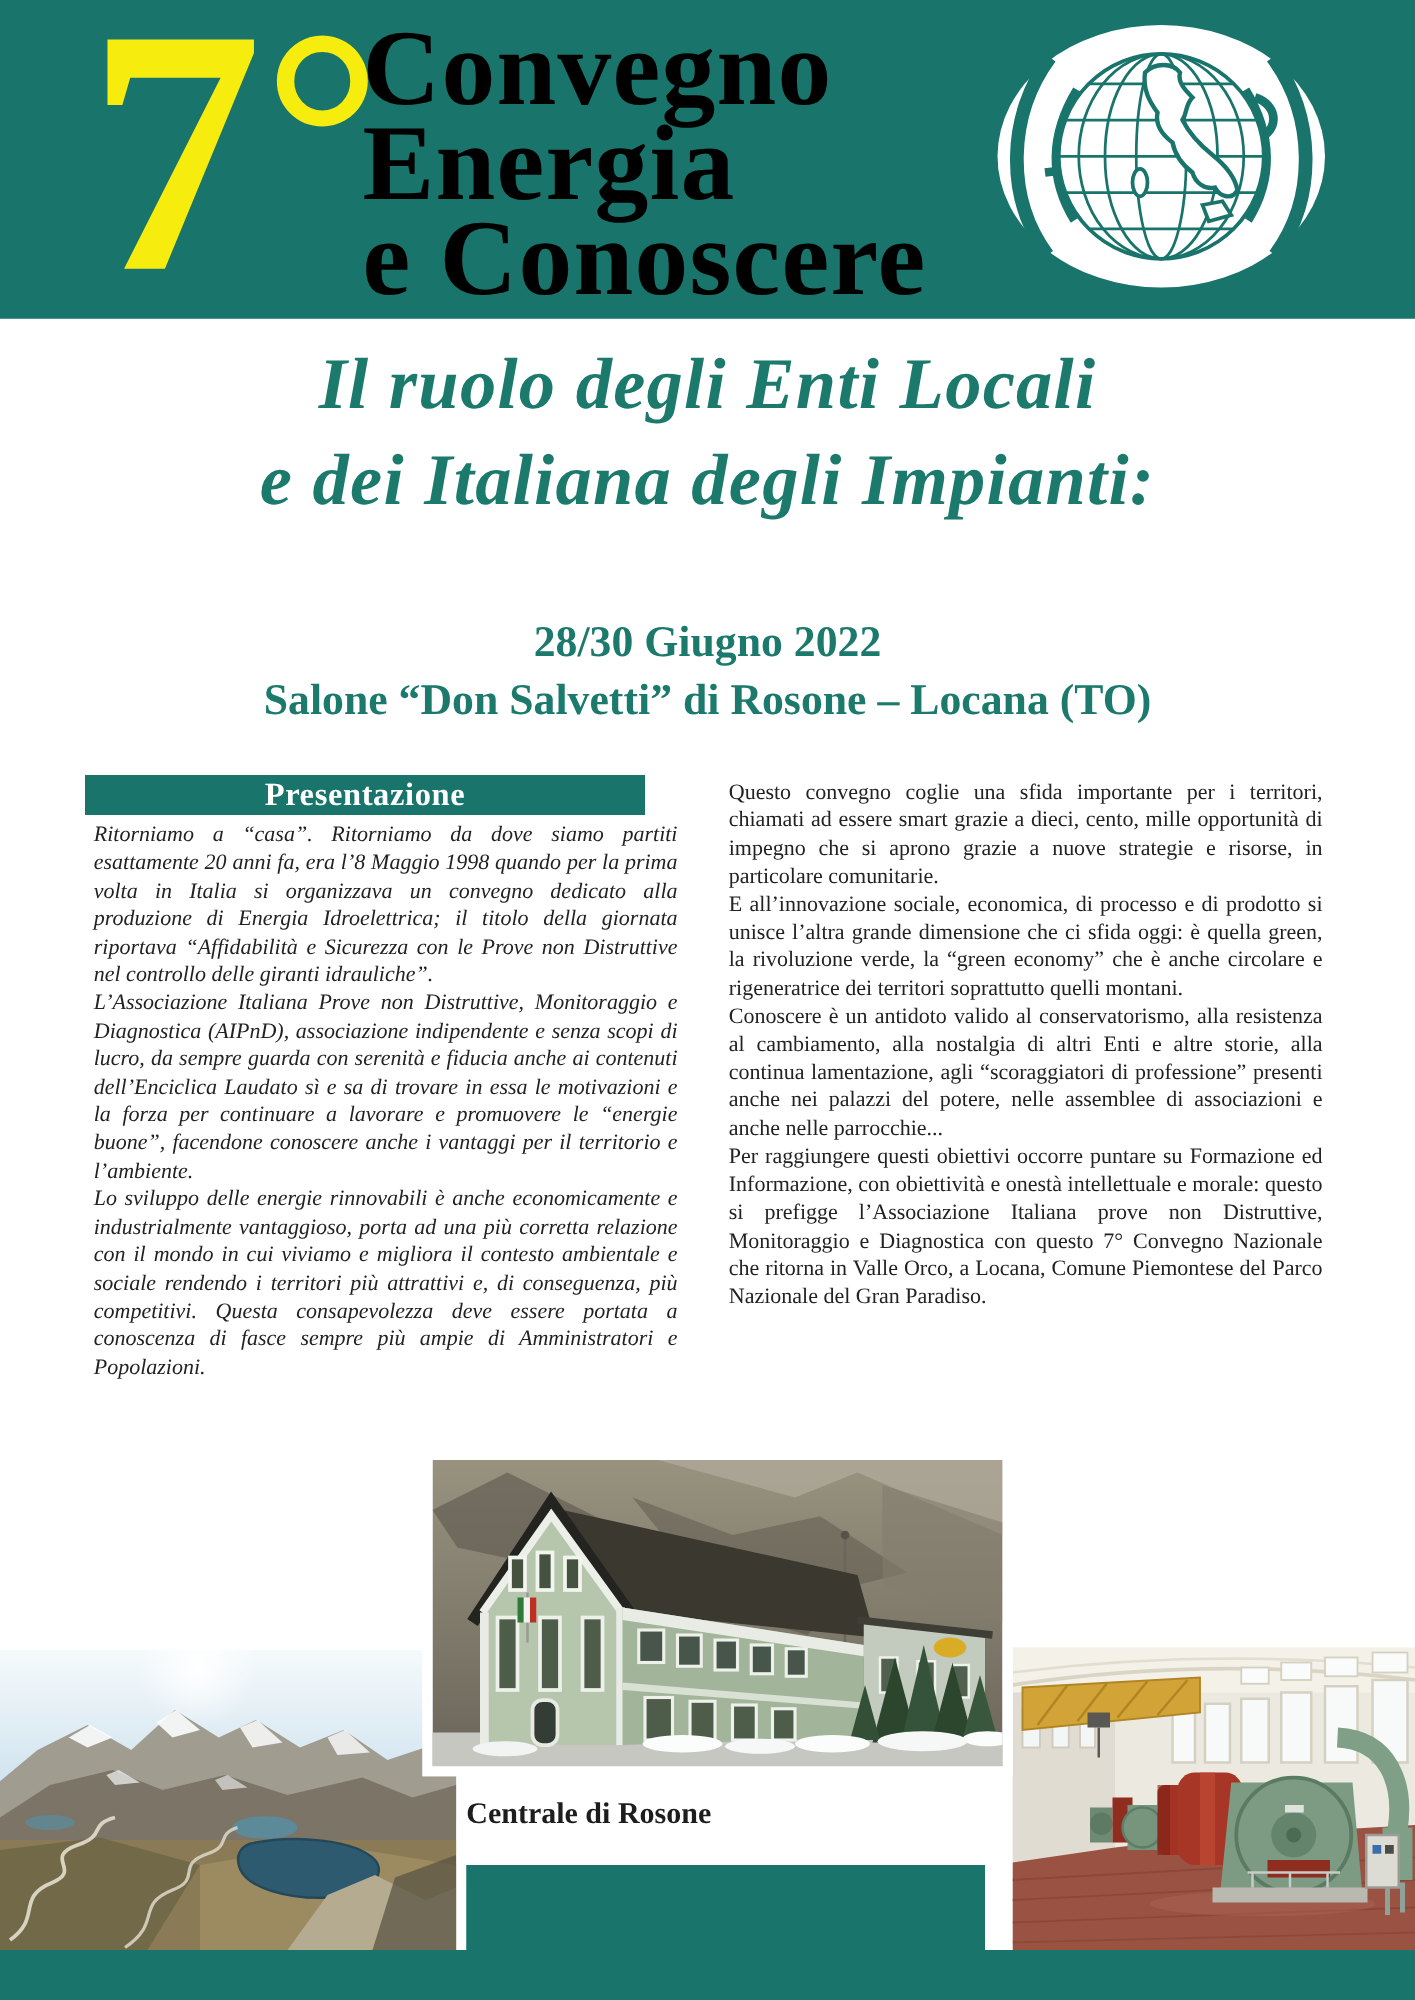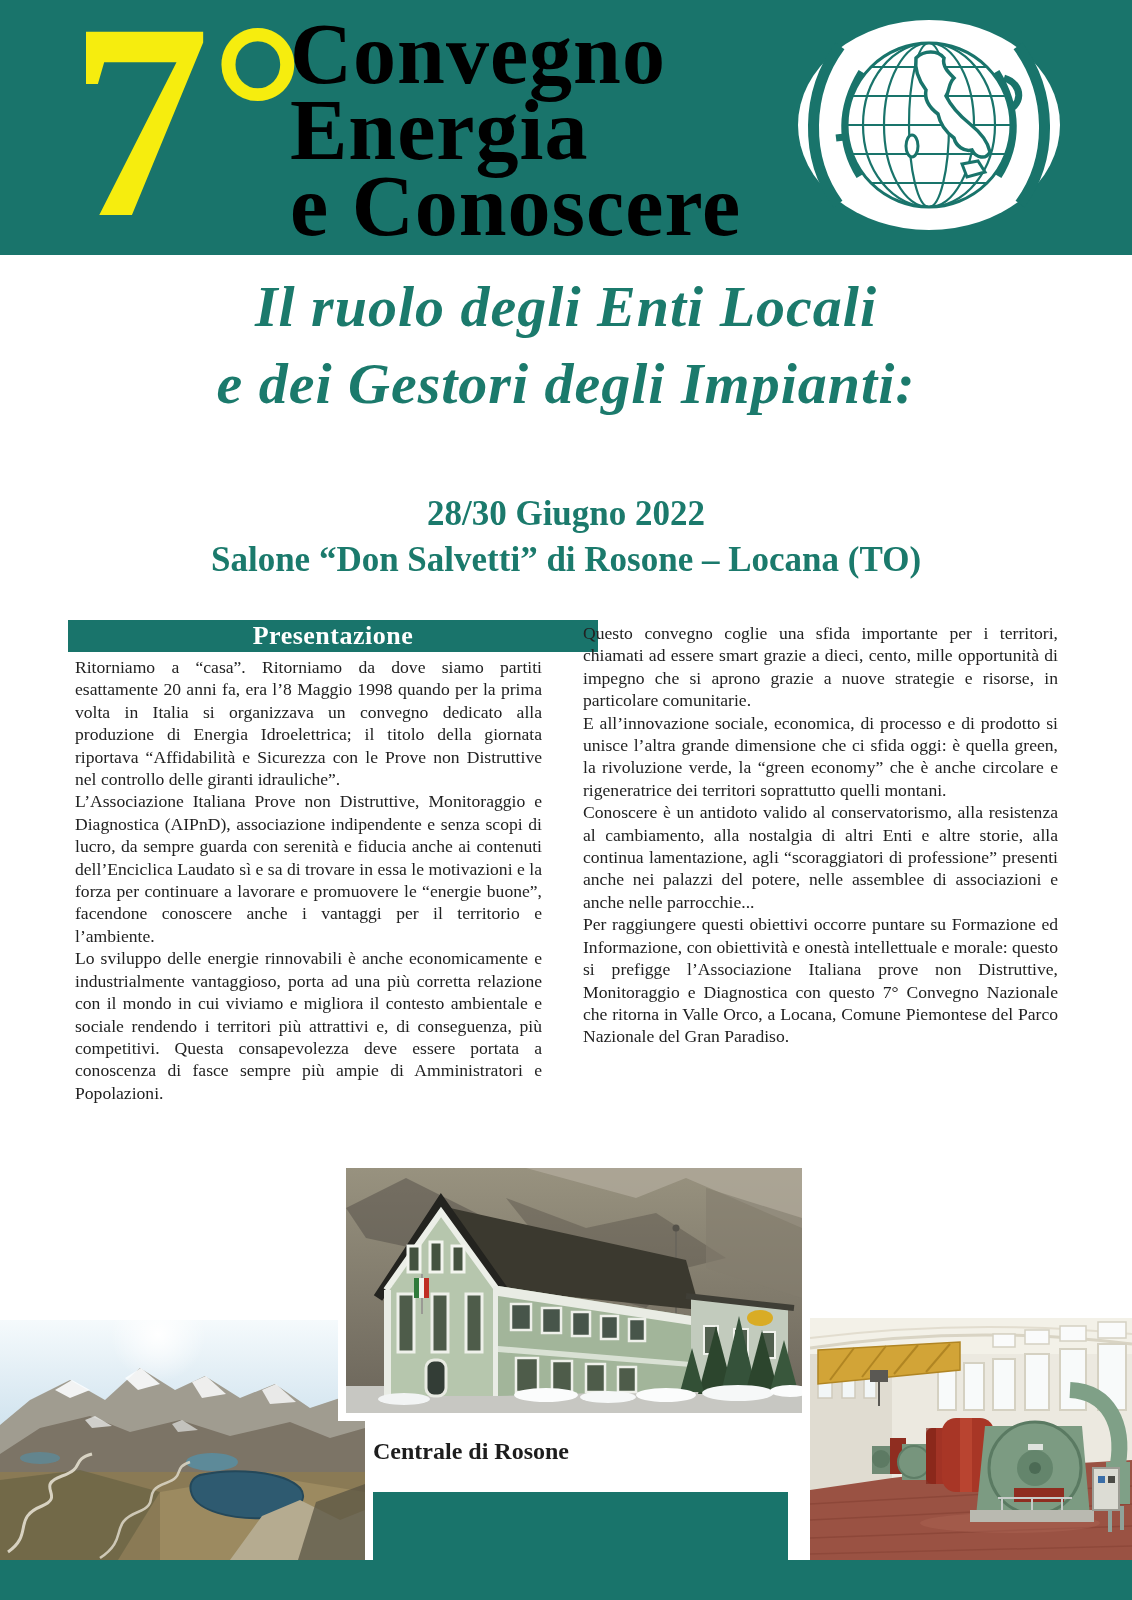--- a/index.html
+++ b/index.html
@@ -17,25 +17,25 @@
 
   
   .main-title{position:absolute;left:0;right:0;top:268px;text-align:center;color:#1B7A6C;
               font-weight:bold;font-style:italic;font-size:58px;line-height:77px;letter-spacing:1px;}
   .event-date{position:absolute;left:0;right:0;top:494px;text-align:center;color:#1B7A6C;
               font-weight:bold;font-size:35px;line-height:40px;}
   .event-venue{position:absolute;left:0;right:0;top:538px;text-align:center;color:#1B7A6C;
                font-weight:bold;font-size:35px;line-height:44px;}
 
   
-  .pres-bar{position:absolute;left:68px;top:620px;width:530px;height:32px;background:#19746B;
+  .pres-bar{position:absolute;left:68px;top:620px;width:448px;height:32px;background:#19746B;
             color:#ffffff;font-weight:bold;font-size:26px;line-height:32px;text-align:center;letter-spacing:.5px;}
   .col{position:absolute;font-size:17.6px;line-height:22.4px;text-align:justify;color:#222222;}
   .col p{margin:0;}
-  .col-left{left:75px;top:656px;width:467px;}
+  .col-left{left:75px;top:656px;width:467px;font-style:italic;}
   .col-right{left:583px;top:622px;width:475px;}
 
   
   .caption-band{position:absolute;left:373px;top:1492px;width:415px;height:108px;background:#19746B;}
   .bottom-band{position:absolute;left:0;top:1560px;width:1132px;height:40px;background:#19746B;}
   .photo-mountain{position:absolute;left:0;top:1320px;width:365px;height:240px;z-index:1;}
   .photo-plant{position:absolute;left:338px;top:1160px;width:456px;height:245px;background:#ffffff;
                border:8px solid #ffffff;z-index:2;}
   .photo-turbine{position:absolute;left:810px;top:1318px;width:322px;height:242px;z-index:1;}
   .plant-caption{position:absolute;left:373px;top:1438px;width:415px;text-align:left;z-index:2;
@@ -76,21 +76,21 @@
                C156,92 164,100 174,108 C184,116 192,126 194,136 C190,144 180,142 176,134
                C168,136 160,130 158,122 C150,116 144,108 142,98 C134,92 128,84 130,74
                C124,66 118,56 120,42 Z" fill="#ffffff" stroke="#19746B" stroke-width="3.5"></path>
       <path d="M166,148 l16,-3 7,11 -18,5 z" fill="#ffffff" stroke="#19746B" stroke-width="3"></path>
       <ellipse cx="116" cy="130" rx="6" ry="11" fill="#ffffff" stroke="#19746B" stroke-width="3"></ellipse>
     </svg>
   </div>
 
   <div class="main-title">
     <div>Il ruolo degli Enti Locali</div>
-    <div>e dei Gestori degli Impianti:</div>
+    <div>e dei Italiana degli Impianti:</div>
   </div>
   <div class="event-date">28/30 Giugno 2022</div>
   <div class="event-venue">Salone “Don Salvetti” di Rosone – Locana (TO)</div>
 
   <div class="pres-bar">Presentazione</div>
 
   <div class="col col-left">
     <p>Ritorniamo a “casa”.  Ritorniamo  da dove siamo partiti esattamente 20 anni fa, era l’8 Maggio 1998 quando per la prima volta in Italia si organizzava un convegno dedicato alla produzione di Energia Idroelettrica; il titolo della giornata riportava “Affidabilità e Sicurezza con le Prove non Distruttive nel controllo delle giranti idrauliche”.</p>
     <p>L’Associazione Italiana Prove non Distruttive, Monitoraggio e Diagnostica (AIPnD), associazione indipendente e senza scopi di lucro, da sempre  guarda con serenità e fiducia anche ai contenuti dell’Enciclica Laudato sì  e sa di  trovare in essa le motivazioni e la forza per continuare a lavorare e promuovere le “energie buone”, facendone conoscere anche  i vantaggi per il territorio e l’ambiente.</p>
     <p>Lo sviluppo delle energie rinnovabili è anche economicamente e industrialmente vantaggioso, porta ad una più corretta relazione con il mondo in cui viviamo e migliora il contesto ambientale e sociale rendendo i territori più attrattivi e, di conseguenza, più competitivi. Questa consapevolezza deve essere portata a conoscenza di fasce sempre più ampie di Amministratori e Popolazioni.</p>

